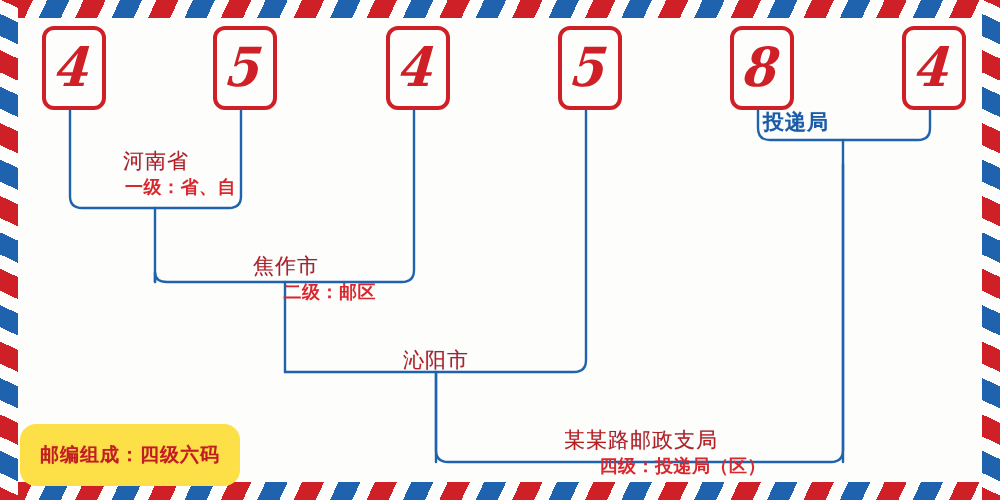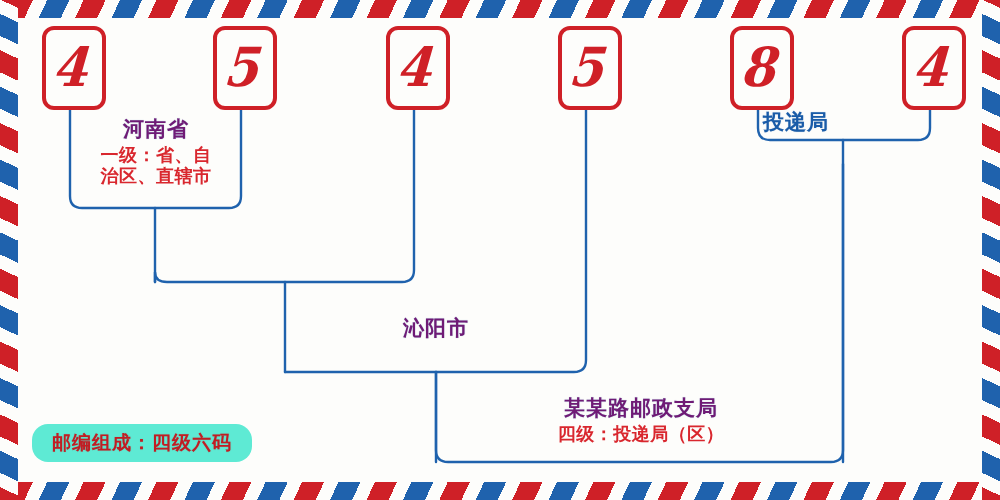--- a/index.html
+++ b/index.html
@@ -50,46 +50,47 @@
     line-height:1;transform:skewX(-6deg) scaleY(1.08);
     letter-spacing:0;
   }
 
   
   #wires{position:absolute;left:0;top:0;width:1000px;height:500px;z-index:10;}
 
   
   .label-group{position:absolute;z-index:15;text-align:center;line-height:1.18;}
   .label-title{
-    color:#701a75;font-weight:bold;
+    color:#b91c1c;font-weight:normal;
     font-family:"DejaVu Serif","Liberation Serif",serif;
     font-size:21px;letter-spacing:1px;
     text-shadow:0 0 1px rgba(26,92,168,.4);
+    margin-top:32px;
   }
   .label-sub{
     color:#d9272e;font-weight:bold;
     font-family:"DejaVu Sans","Liberation Sans",sans-serif;
-    font-size:18px;letter-spacing:0.5px;margin-top:2px;
+    font-size:18px;letter-spacing:0.5px;margin-top:2px;text-align:right;
   }
   .label-sub .ln{display:block;}
 
   .label-plain{
     position:absolute;z-index:15;
     color:#1a5ca8;font-weight:bold;
     font-family:"DejaVu Serif","Liberation Serif",serif;
     font-size:21px;letter-spacing:1px;
     text-shadow:0 0 1px rgba(26,92,168,.4);
   }
 
   
   #footnote{
     position:absolute;z-index:15;
-    left:32px;top:424px;
-    padding:6px 20px;border-radius:16px;
-    background:#5eead4;
+    left:20px;top:424px;
+    padding:18px 20px;border-radius:16px;
+    background:#fde047;
     color:#c11d23;font-weight:bold;
     font-family:"DejaVu Serif","Liberation Serif",serif;
     font-size:19px;letter-spacing:1px;
     text-shadow:0 0 1px rgba(193,29,35,.35);
   }
 </style>
 </head>
 <body>
 
 <div id="stage">
@@ -142,25 +143,28 @@
     <span class="digit-glyph">8</span>
   </div>
   <div class="digit-box" style="left:902px;top:26px;">
     <span class="digit-glyph">4</span>
   </div>
 
   <div class="label-group" style="left:76px;top:117px;width:160px;">
     <div class="label-title">河南省</div>
     <div class="label-sub">
       <span class="ln">一级：省、自</span>
-      <span class="ln">治区、直辖市</span>
     </div>
   </div>
 
   <div class="label-group" style="left:196px;top:222px;width:180px;">
+    <div class="label-title">焦作市</div>
+    <div class="label-sub">
+      <span class="ln">二级：邮区</span>
+    </div>
   </div>
 
   <div class="label-group" style="left:310px;top:316px;width:252px;">
     <div class="label-title">沁阳市</div>
   </div>
 
   <div class="label-group" style="left:516px;top:396px;width:250px;">
     <div class="label-title">某某路邮政支局</div>
     <div class="label-sub">
       <span class="ln">四级：投递局（区）</span>

